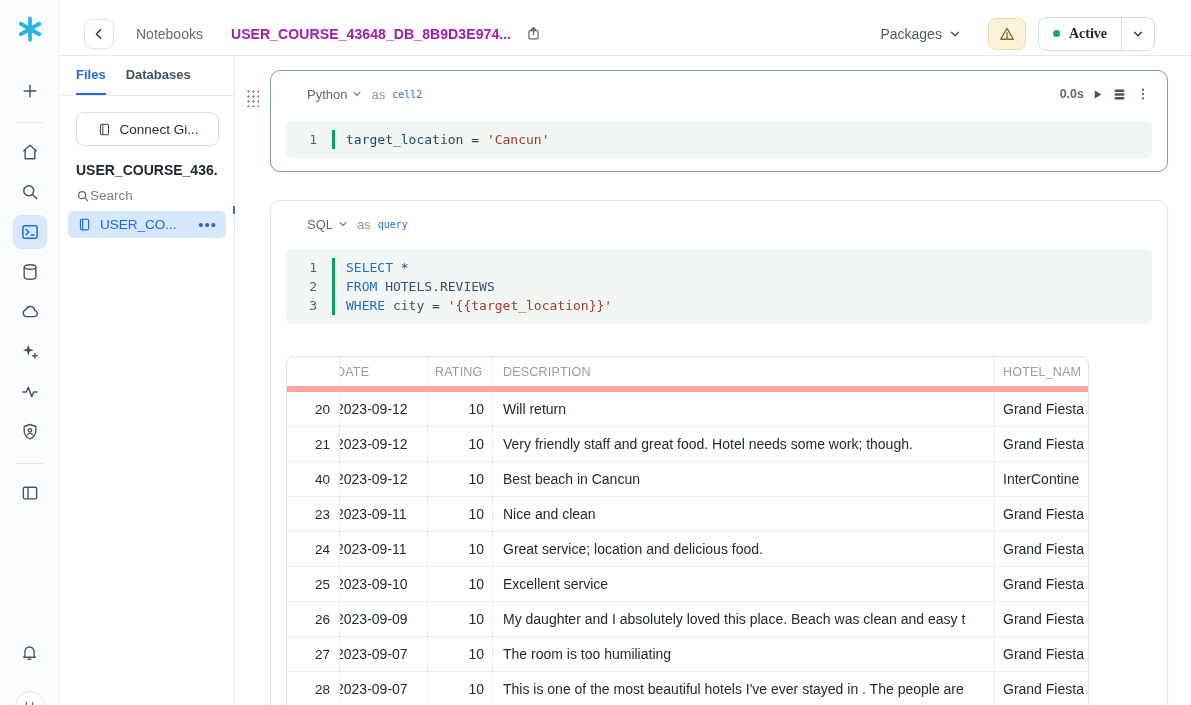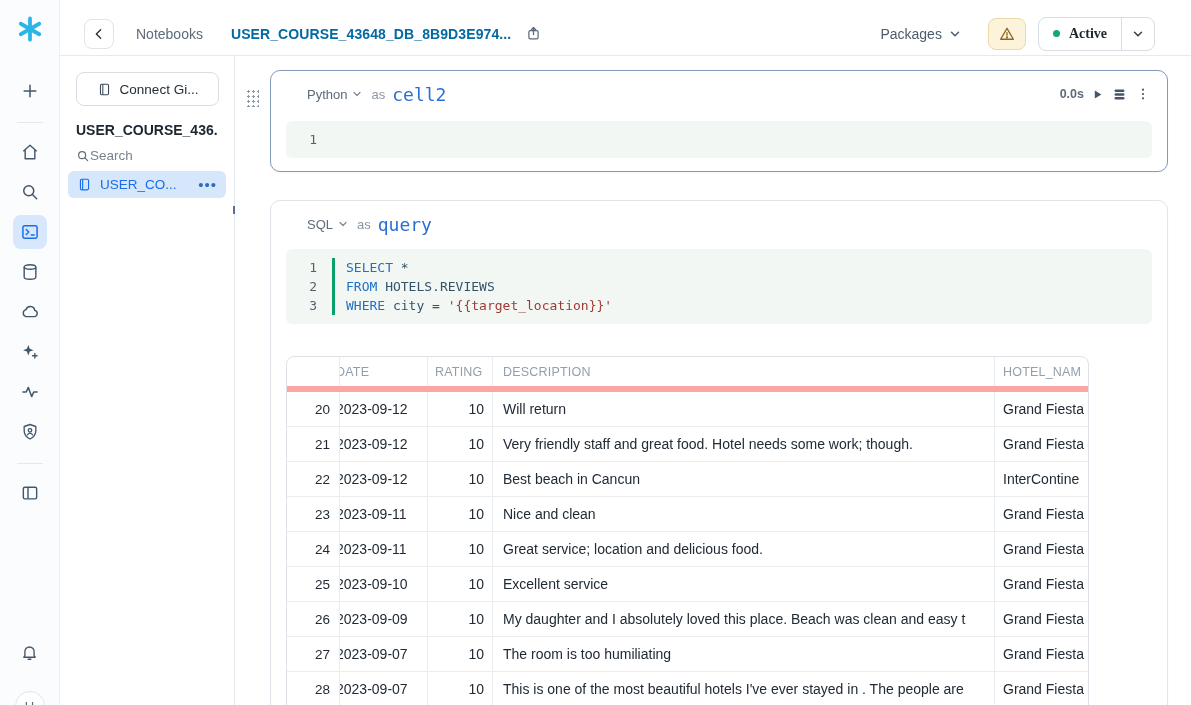--- a/index.html
+++ b/index.html
@@ -34,21 +34,21 @@
   .topbar {
     position:absolute; left:60px; top:0; width:1131px; height:56px; background:#fff;
     border-bottom:1px solid #e6eaee; display:flex; align-items:center;
     padding:12px 20px 0 24px; z-index:4;
   }
   .back-btn {
     width:30px; height:30px; border:1px solid #dee4e9; border-radius:8px; background:#fff;
     display:flex; align-items:center; justify-content:center; color:#25313d;
   }
   .crumb { color:#5d6b7a; margin-left:22px; }
-  .nb-title { font-weight:700; color:#0369a1; margin-left:28px; letter-spacing:.1px; }
+  .nb-title { font-weight:700; color:#a21caf; margin-left:28px; letter-spacing:.1px; }
   .share-ic { margin-left:14px; color:#5a6878; }
   .topbar-right { margin-left:auto; display:flex; align-items:center; }
   .packages { display:flex; align-items:center; gap:6px; color:#4d5c6b; margin-right:26px; }
   .warn-btn {
     width:38px; height:32px; background:#fcf3da; border:1px solid #ecd9a8; border-radius:8px;
     display:flex; align-items:center; justify-content:center; color:#8a671c; margin-right:12px;
   }
   .split-btn {
     display:flex; align-items:stretch; height:34px; border:1px solid #d7dde3; border-radius:8px;
     background:#fff; margin-right:16px; overflow:hidden;font-family:Liberation Serif, serif;
@@ -96,21 +96,21 @@
     background-image:radial-gradient(#8896a6 1.1px, transparent 1.2px);
     background-size:5px 5px; background-position:1px 1px;
   }
   .cell-card { position:absolute; background:#fff; box-shadow:0 1px 2px rgba(20,40,60,.04);padding-left:20px; }
   .py-card { left:270px; top:70px; width:898px; height:102px; border:1.5px solid #8299ba; border-radius:10px; }
   .sql-card { left:270px; top:200px; width:898px; height:560px; border:1px solid #dfe5ea; border-radius:10px; }
 
   .cell-header { display:flex; align-items:center; padding:0 16px; height:46px; font-size:13px; }
   .lang { color:#5d6b7a; display:flex; align-items:center; gap:4px; }
   .as-label { color:#8b96a2; margin:0 7px 0 8px; }
-  .cell-name { font-family:"DejaVu Sans Mono",monospace; font-size:18px; color:#2a6fd6; }
+  .cell-name { font-family:"DejaVu Sans Mono",monospace; font-size:10px; color:#2a6fd6; }
   .header-right { margin-left:auto; display:flex; align-items:center; gap:7px; color:#44576a; }
   .duration { color:#5d6b7a; font-weight:600; font-size:12.5px; }
 
   .code-block {
     position:absolute; left:15px; right:15px; background:#f2f7f4; border-radius:6px;
     font-family:"DejaVu Sans Mono",monospace; font-size:13px; padding:9px 0;
   }
   .py-code { top:50px; }
   .sql-code { top:48px; }
   .code-line { display:flex; line-height:19px; height:19px; }
@@ -287,20 +287,24 @@
             <svg viewBox="0 0 16 16" width="14" height="14" fill="none" stroke="currentColor" stroke-width="1.7" stroke-linecap="round" stroke-linejoin="round">
               <path d="M4 6l4 4 4-4"></path>
             </svg>
           </span>
       </div>
     </div>
   </div>
 </div>
 
 <div class="file-panel">
+  <div class="panel-tabs">
+    <div class="ptab active">Files</div>
+    <div class="ptab">Databases</div>
+  </div>
   <button class="connect-btn">
     <span>
         <svg viewBox="0 0 24 24" width="15" height="15" fill="none" stroke="#39485a" stroke-width="1.7" stroke-linejoin="round">
           <rect x="5.5" y="3.5" width="13" height="17" rx="2"></rect>
           <path d="M9.3 3.5v17"></path>
         </svg>
       </span>
     <span>Connect Gi...</span>
   </button>
   <div class="panel-heading">USER_COURSE_436...</div>
@@ -358,20 +362,21 @@
             <circle cx="12" cy="5.5" r="1.6"></circle>
             <circle cx="12" cy="12" r="1.6"></circle>
             <circle cx="12" cy="18.5" r="1.6"></circle>
           </svg>
         </span>
     </span>
   </div>
   <div class="code-block py-code">
     <div class="code-line">
       <span class="ln">1</span>
+      <span class="lt"><span class="py-ident">target_location</span><span class="py-op"> = </span><span class="str">'Cancun'</span></span>
     </div>
   </div>
 </div>
 
 <div class="cell-card sql-card">
   <div class="cell-header">
     <span class="lang">
       <span>SQL</span>
       <span>
           <svg viewBox="0 0 16 16" width="12" height="12" fill="none" stroke="#7b8895" stroke-width="1.6" stroke-linecap="round" stroke-linejoin="round">
@@ -420,21 +425,21 @@
         <div class="t-row">
         <div class="c c-num">21</div>
         <div class="c c-date">
             <span>2023-09-12</span>
           </div>
         <div class="c c-rating">10</div>
         <div class="c c-desc">Very friendly staff and great food. Hotel needs some work; though.</div>
         <div class="c c-hotel">Grand Fiesta</div>
       </div>
         <div class="t-row">
-        <div class="c c-num">22</div>
+        <div class="c c-num">40</div>
         <div class="c c-date">
             <span>2023-09-12</span>
           </div>
         <div class="c c-rating">10</div>
         <div class="c c-desc">Best beach in Cancun</div>
         <div class="c c-hotel">InterContine</div>
       </div>
         <div class="t-row">
         <div class="c c-num">23</div>
         <div class="c c-date">

